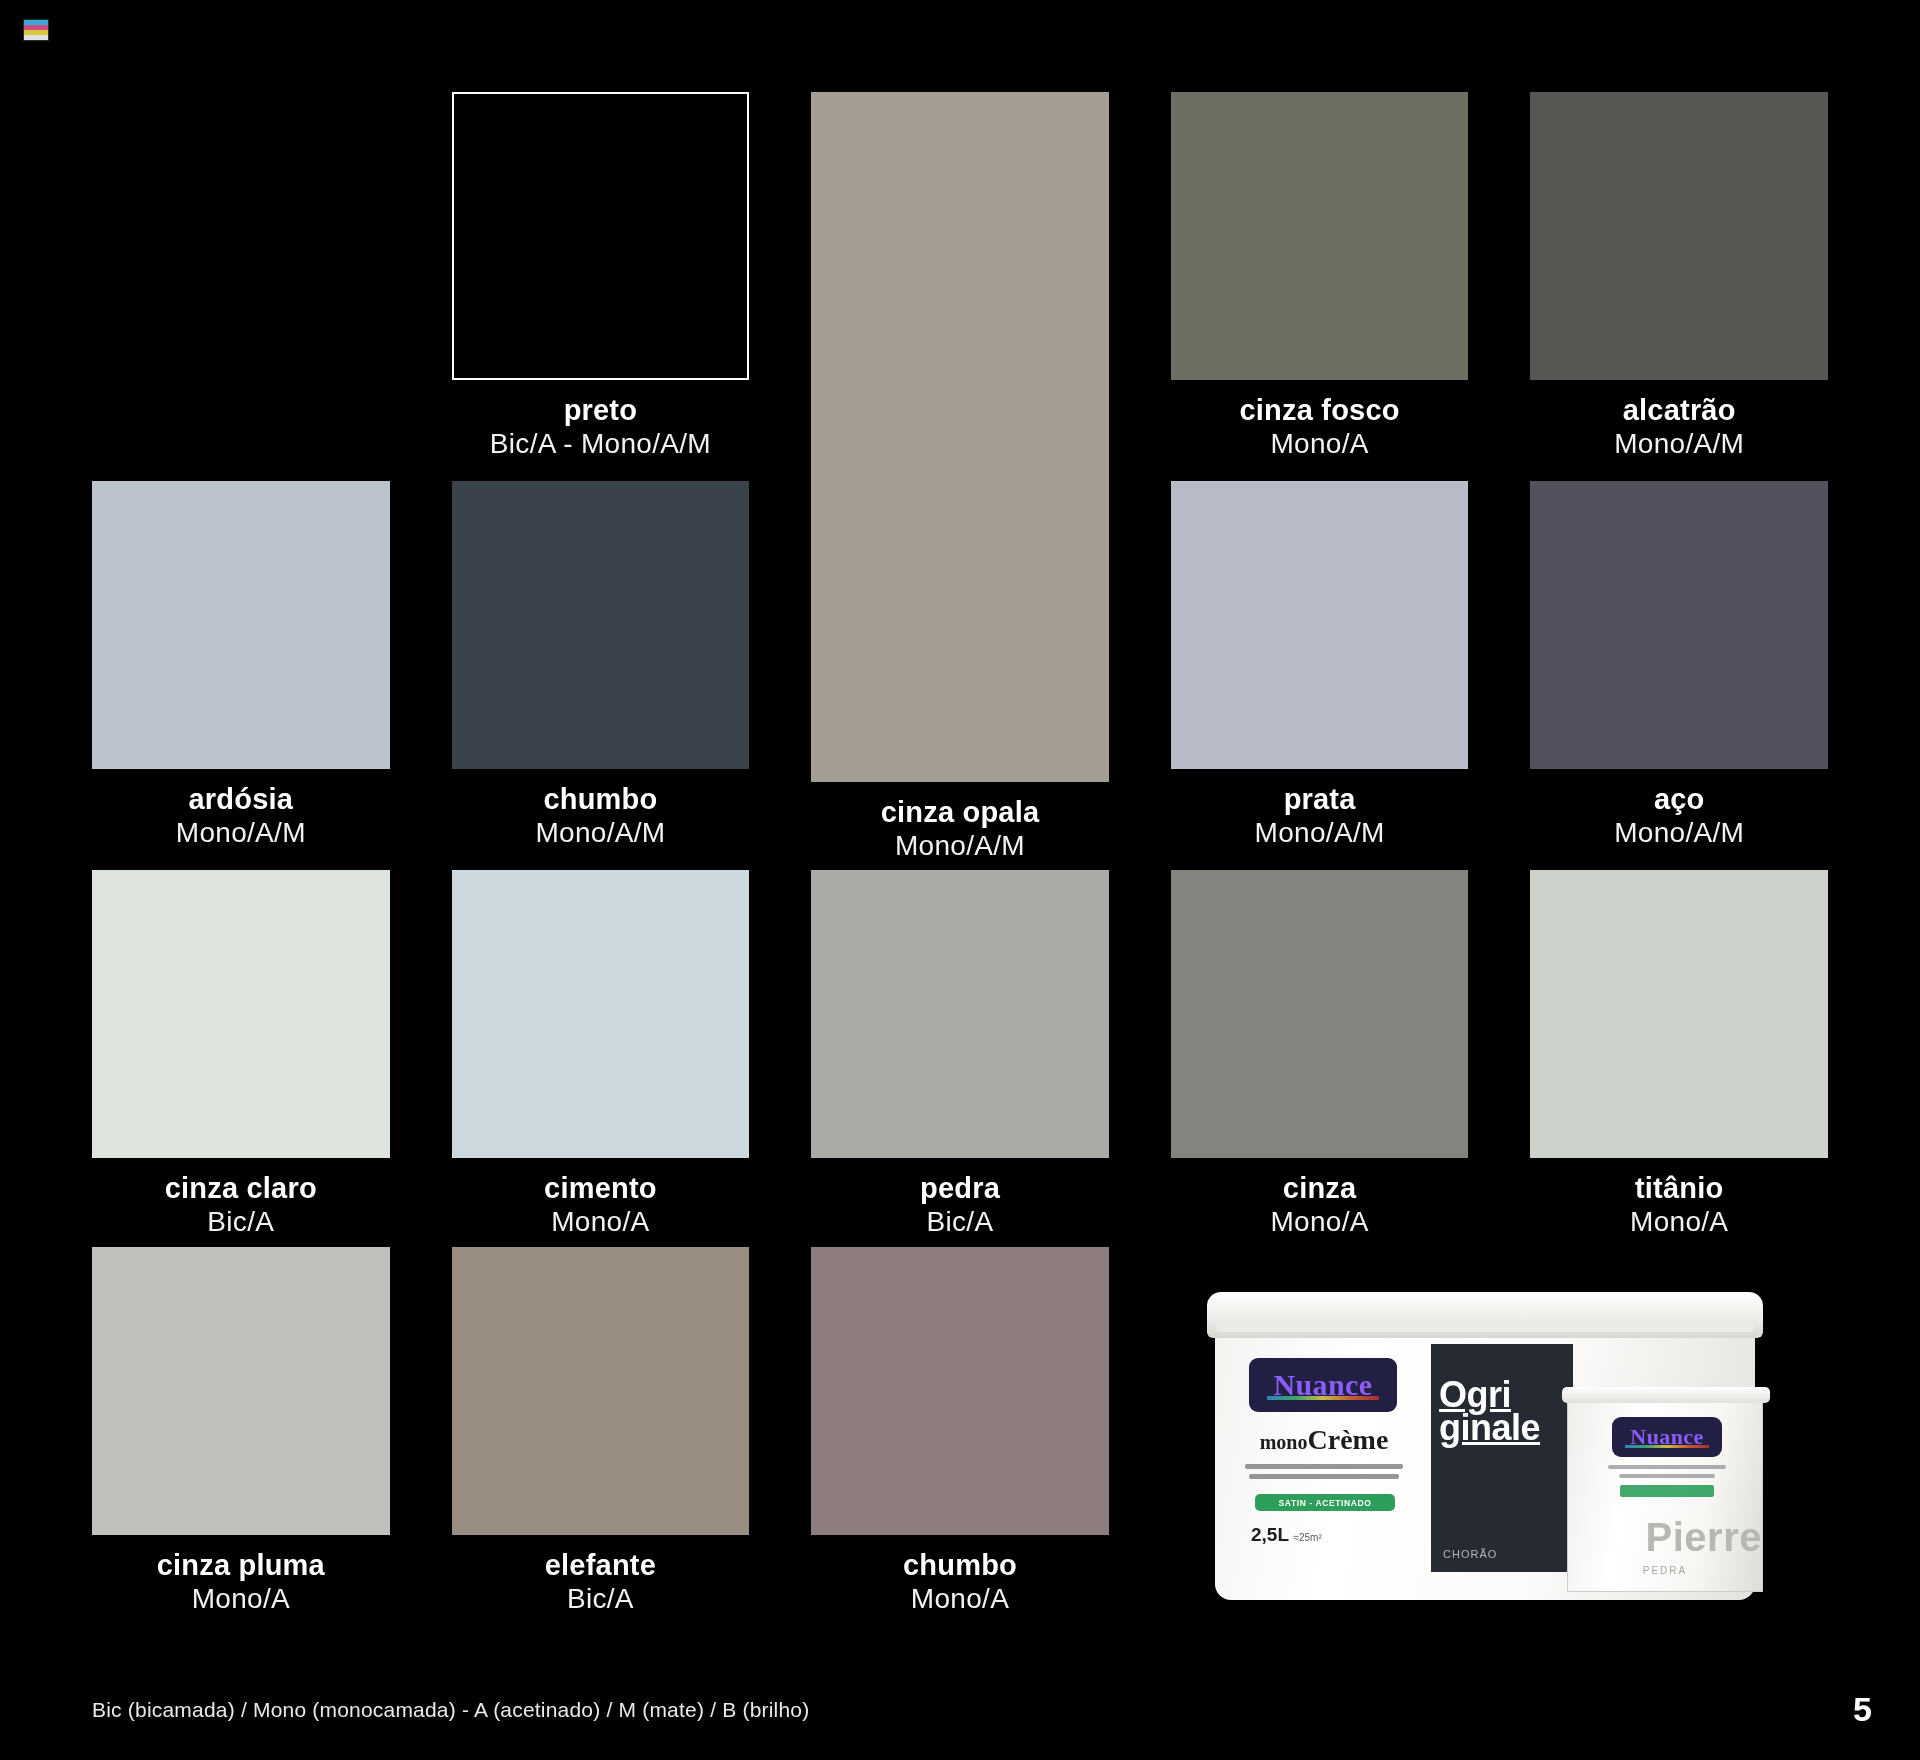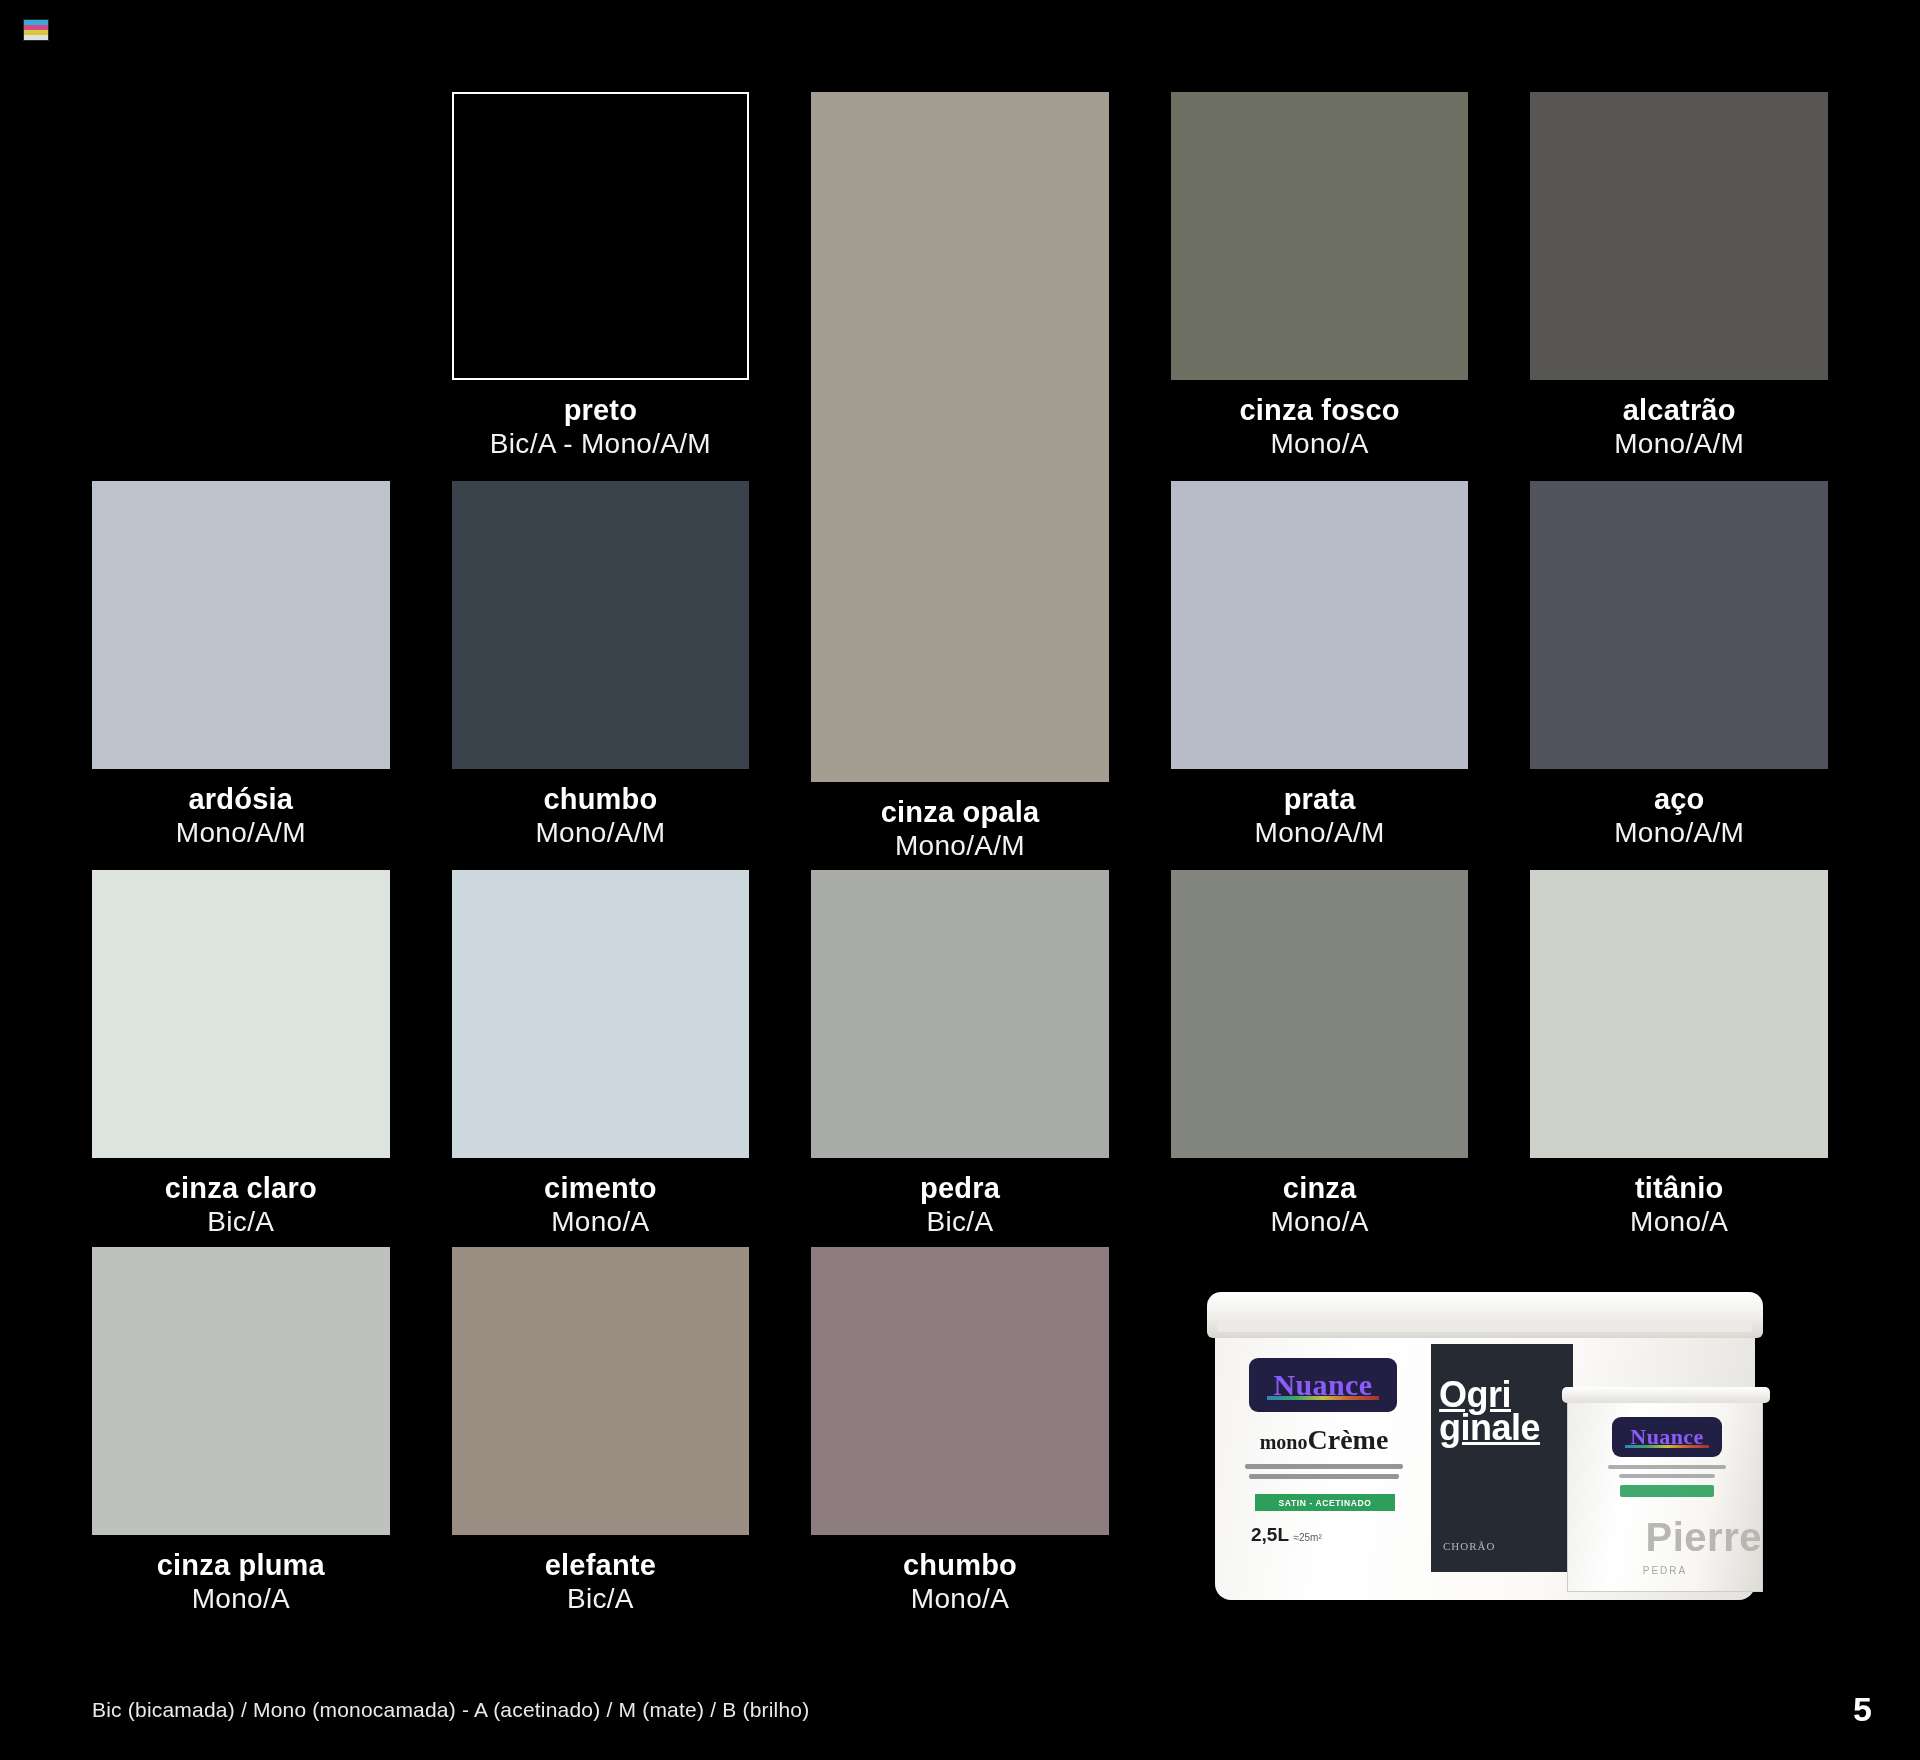--- a/index.html
+++ b/index.html
@@ -57,33 +57,33 @@
   .mono-creme { position:absolute; left:28px; top:110px; width:162px; text-align:center;
     font-family:"Liberation Serif", serif; color:#1d1d1f; white-space:nowrap; }
   .mono-creme .a { font-size:20px; font-weight:700;margin-top:28px; }
   .mono-creme .b { font-size:28px; font-weight:700; }
 
   .microline { position:absolute; left:30px; width:158px; height:5px;
     background:#6d6d72; opacity:.72; border-radius:2px; }
   .ml1 { top:150px; } .ml2 { top:160px; width:150px; left:34px; }
 
   .satin-badge { position:absolute; left:40px; top:180px; width:140px; height:17px;
-    background:#2e9e5b; border-radius:0; display:flex; align-items:center; justify-content:center; }
+    background:#2e9e5b; border-radius:5px; display:flex; align-items:center; justify-content:center; }
   .satin-badge span { font-size:8.5px; font-weight:700; color:#fff; letter-spacing:.6px; white-space:nowrap; }
 
   .vol { position:absolute; left:36px; top:210px; color:#1d1d1f; white-space:nowrap; }
   .vol .v { font-size:19px; font-weight:700; }
   .vol .u { font-size:10px; font-weight:400; opacity:.75; }
 
   .dark-panel { position:absolute; left:216px; top:30px; width:142px; height:228px;
     background:#262b33; }
   .dark-panel .og { position:absolute; left:8px; top:34px; right:4px;
     font-size:36px; font-weight:700; color:#fff; line-height:.92; letter-spacing:-.5px;text-decoration:underline; }
-  .dark-panel .sub { position:absolute; left:12px; bottom:20px; font-size:11px;
-    color:#c9ccd2; letter-spacing:1px; opacity:.85;font-family:Liberation Serif, serif; }
+  .dark-panel .sub { position:absolute; left:12px; bottom:12px; font-size:11px;
+    color:#c9ccd2; letter-spacing:1px; opacity:.85; }
 
   .can { position:absolute; left:352px; top:104px; width:196px; height:196px;
     background:linear-gradient(100deg,#efeeeb 0%,#ffffff 32%,#f7f6f3 70%,#dedcd7 100%);
     border:1px solid #cfcdc8; }
   .can-lid { position:absolute; left:-6px; top:-10px; width:208px; height:16px;
     background:linear-gradient(180deg,#ffffff,#e2e0db); border-radius:5px; }
   .can .nuance-badge { left:44px; top:20px; width:110px; height:40px; }
   .can .nuance-badge .txt { font-size:22px; }
   .can .cmicro { position:absolute; left:40px; width:118px; height:4px;
     background:#7a7a80; opacity:.6; border-radius:2px; }

